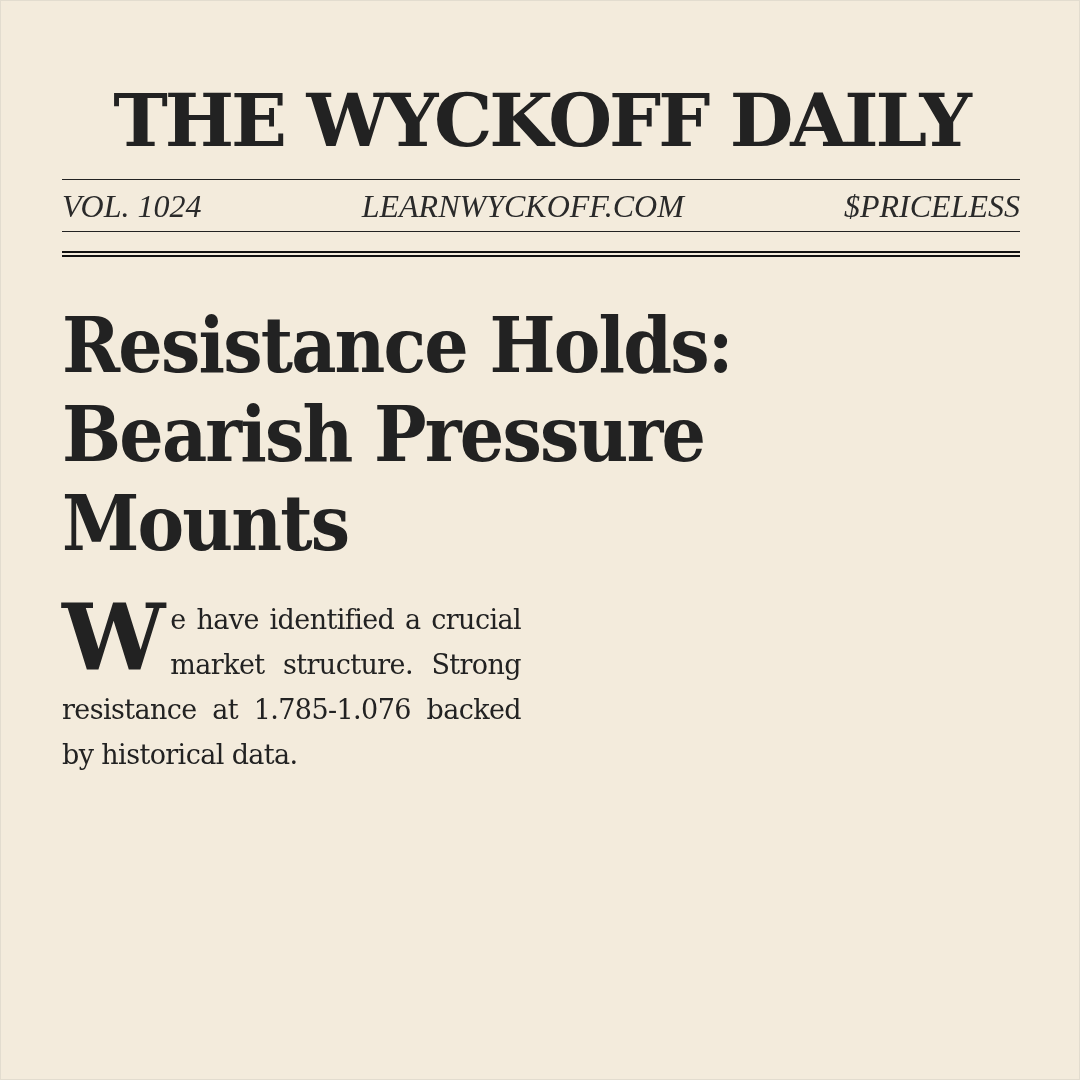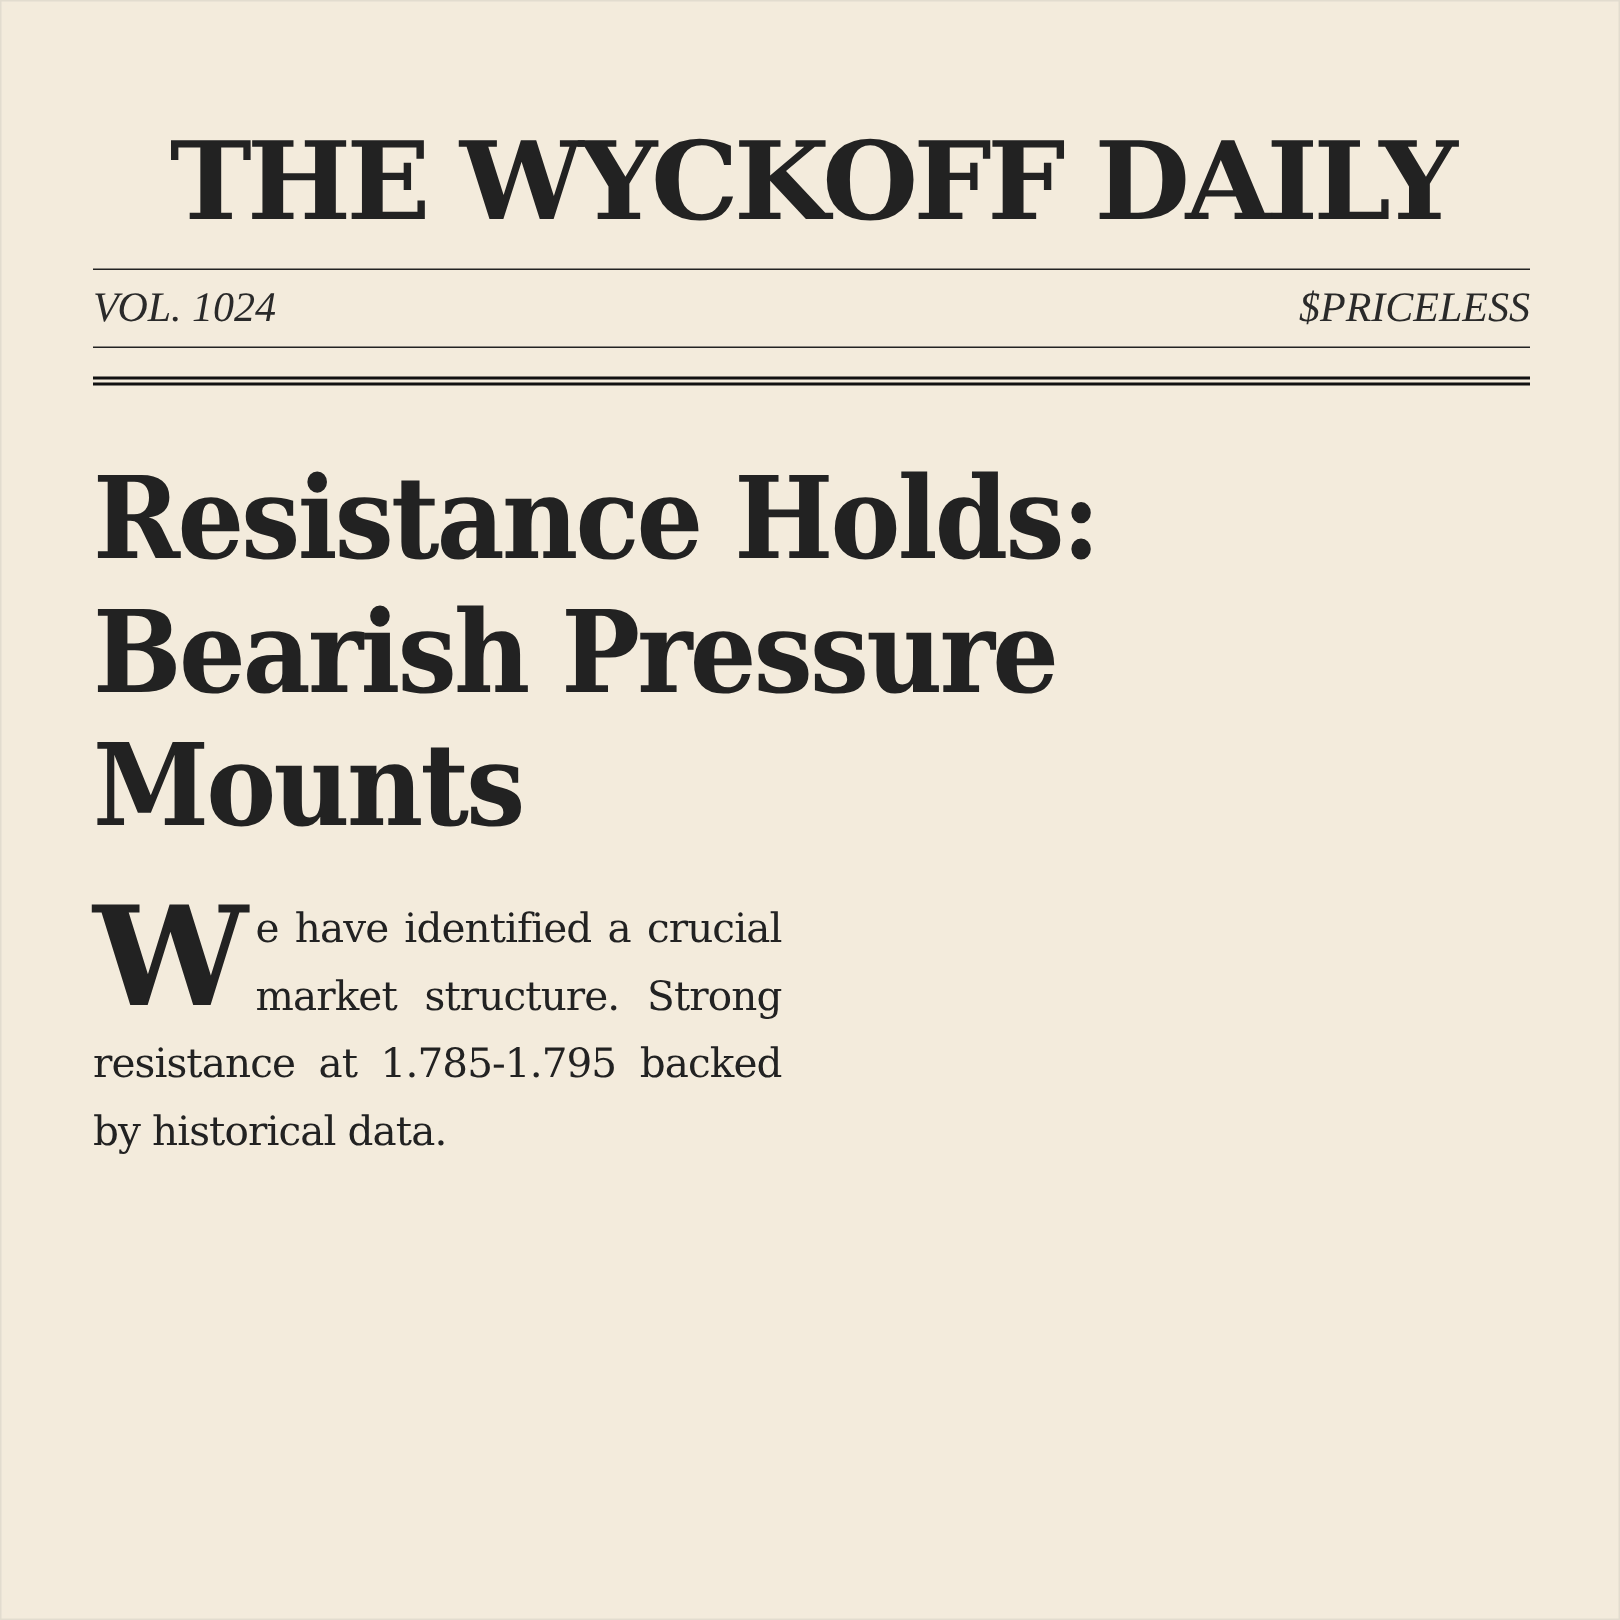--- a/index.html
+++ b/index.html
@@ -58,21 +58,21 @@
       position: absolute;
       left: 61px;
       width: 958px;
       top: 188px;
       height: 34px;
       display: flex;
       justify-content: space-between;
       align-items: center;
       font-family: "Liberation Serif", "DejaVu Serif", serif;
       font-style: italic;
-      font-size: 28px;
+      font-size: 32px;
       color: #2a2a2a;
     }
     .infobar span { white-space: nowrap; }
     .headline {
       position: absolute;
       left: 61px;
       top: 300px;
       width: 958px;
       margin: 0;
       font-family: "DejaVu Serif", "Liberation Serif", serif;
@@ -118,27 +118,28 @@
 <div class="page">
 
   <div class="masthead">
     <h1 class="masthead-title">THE WYCKOFF DAILY</h1>
   </div>
 
   <div class="rule r1"></div>
 
   <div class="infobar">
     <span>VOL. 1024</span>
+    <span>LEARNWYCKOFF.COM</span>
     <span>$PRICELESS</span>
   </div>
 
   <div class="rule r2"></div>
   <div class="rule double"></div>
 
   <h2 class="headline">Resistance Holds: Bearish Pressure Mounts</h2>
 
   <div class="columns">
     <p class="col" style="margin:0;">
-      <span class="dropcap">W</span><span>e have identified a crucial market structure. Strong resistance at 1.785-1.795 backed by historical data.</span>
+      <span class="dropcap">W</span><span>e have identified a crucial market structure. Strong resistance at 1.785-1.076 backed by historical data.</span>
     </p>
   </div>
 
 </div>
 
 </body></html>

